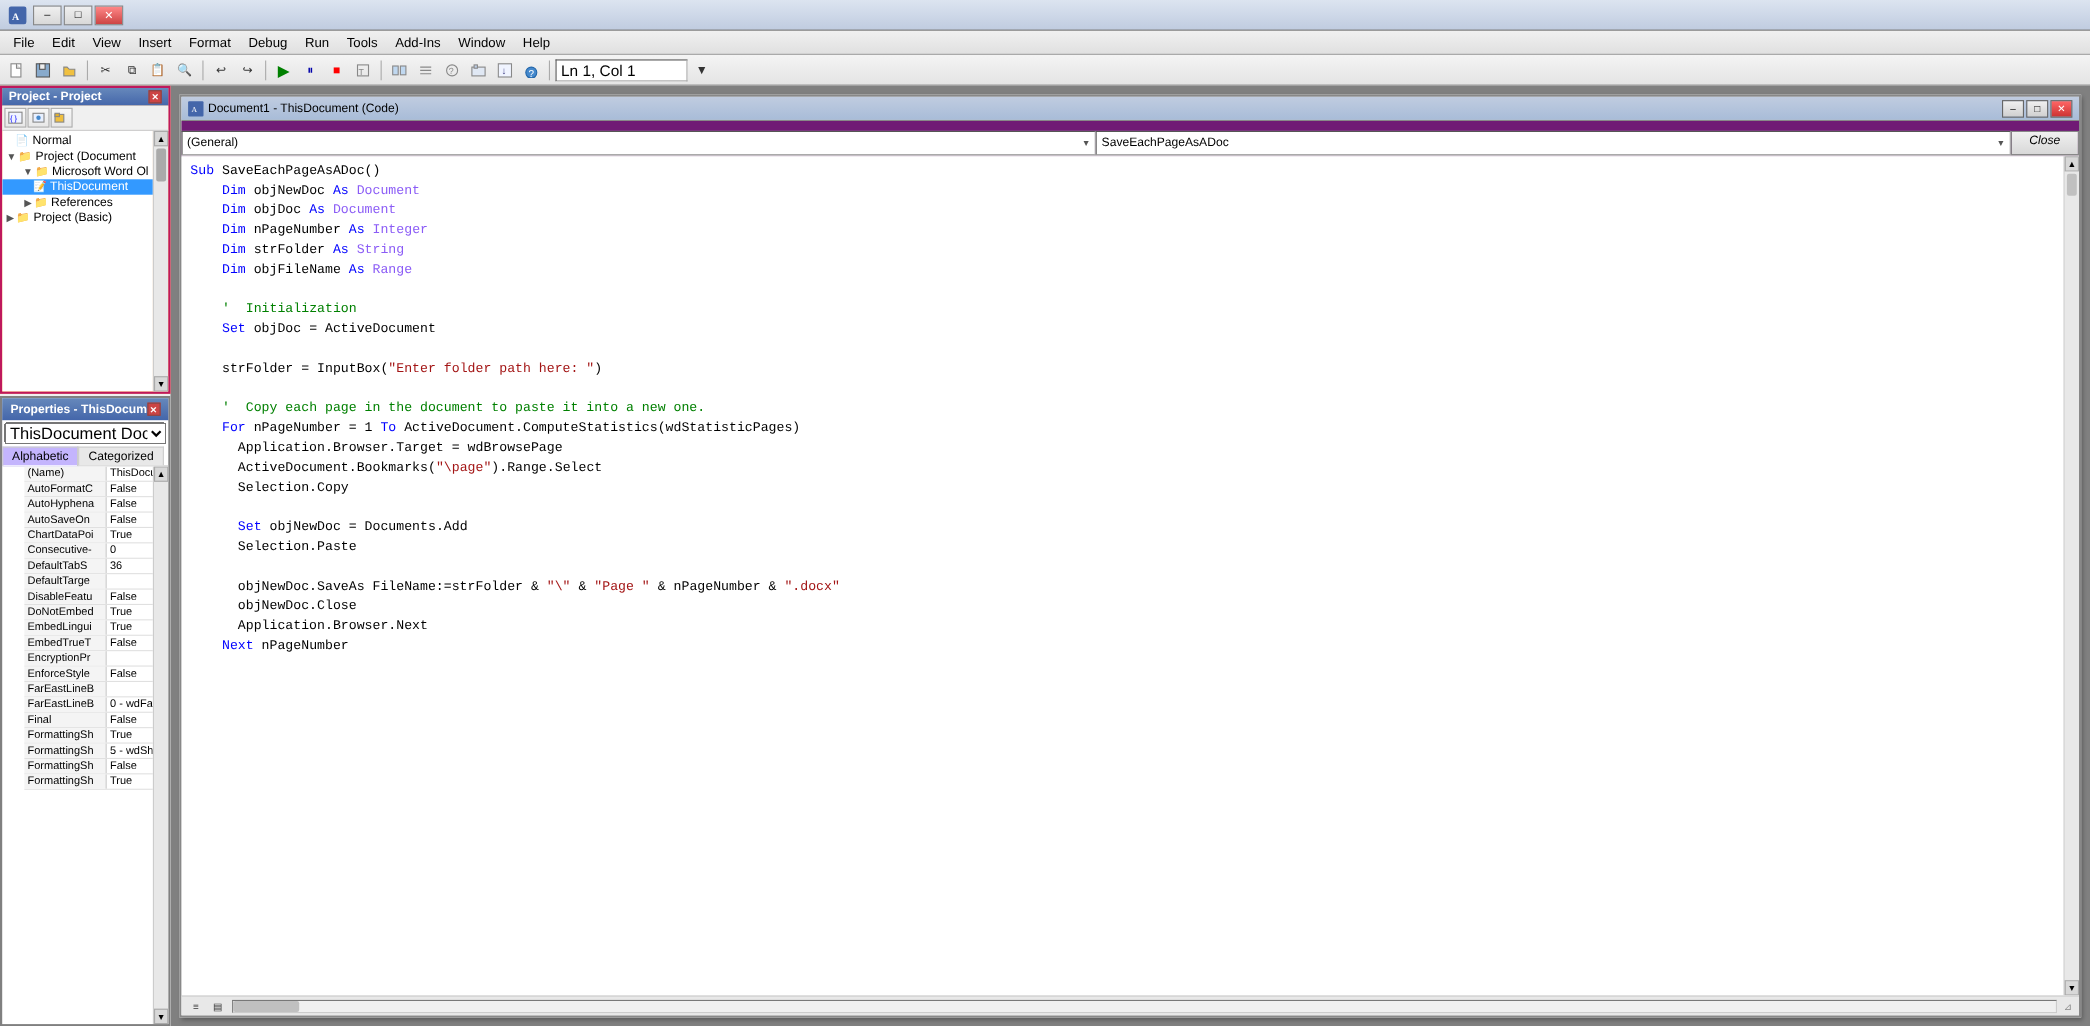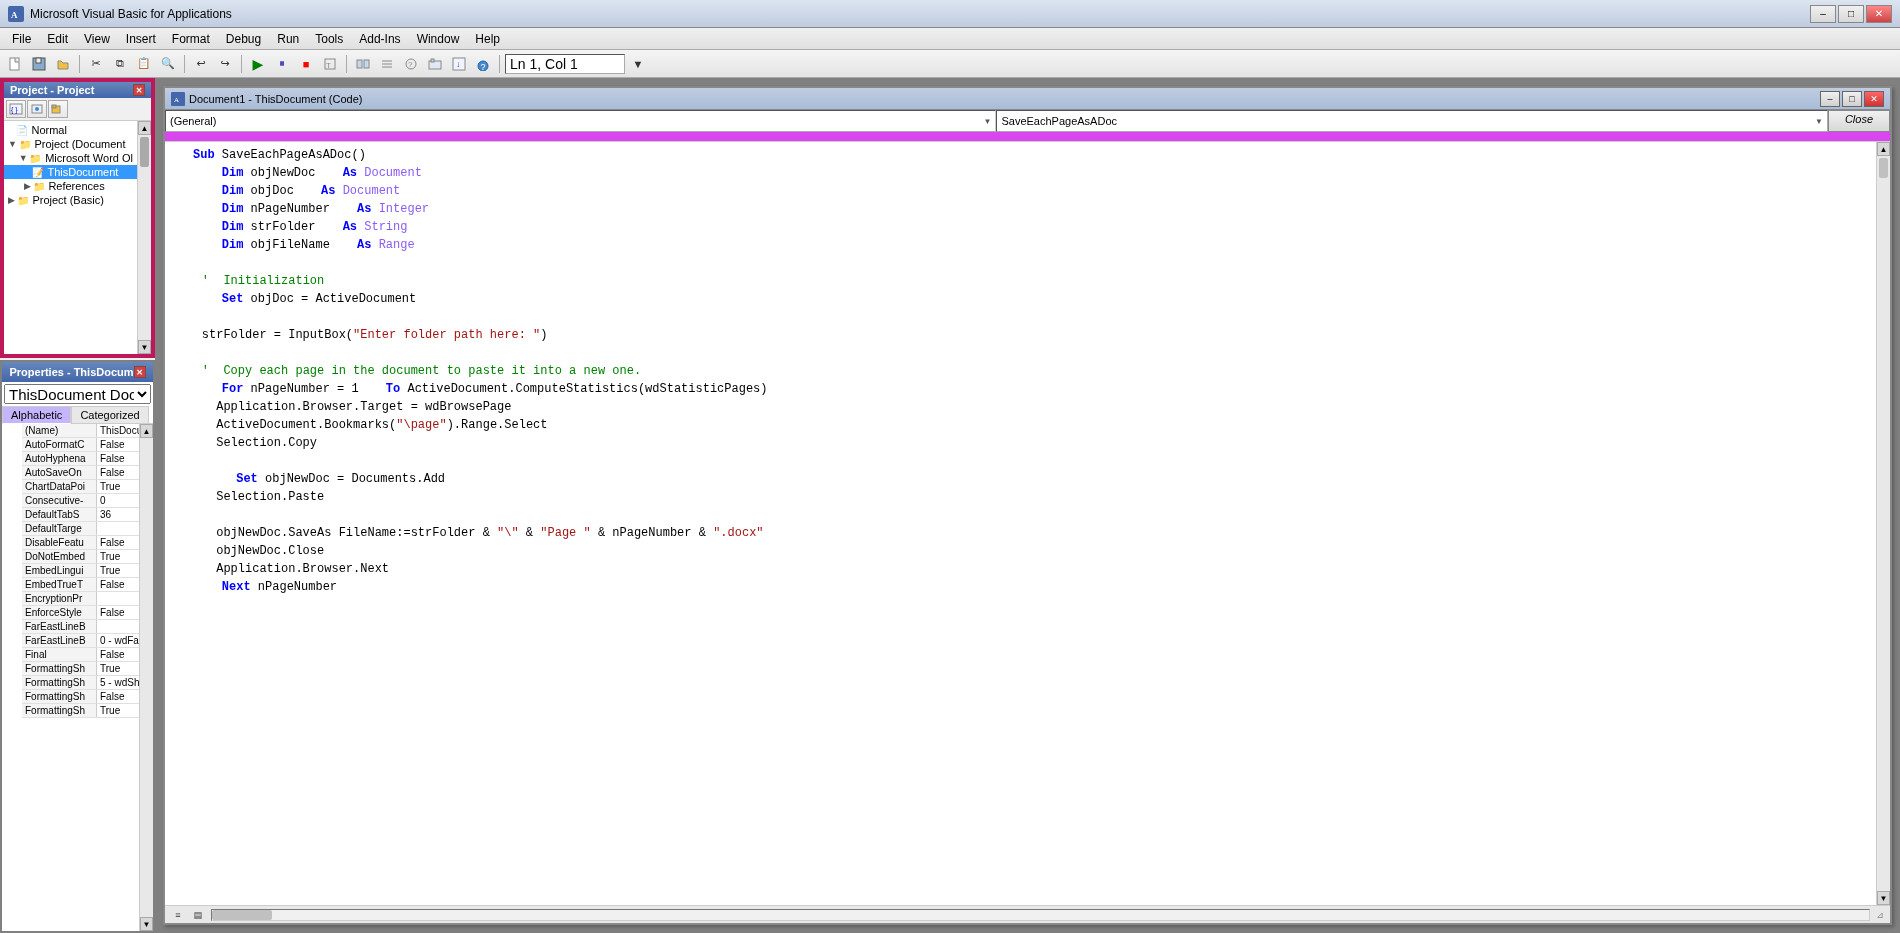--- a/index.html
+++ b/index.html
@@ -121,21 +121,21 @@
     
     .left-panel {
       width: 155px;
       display: flex;
       flex-direction: column;
       background: #f0f0f0;
     }
 
     
     .project-panel {
-      border: 4px solid #be185d;
+      border: 2px solid #be185d;
       background: #fdba74;
       flex: 0 0 280px;
       display: flex;
       flex-direction: column;
     }
     .panel-titlebar {
       background: linear-gradient(to bottom, #6688bb, #4466aa);
       color: white;
       font-size: 11px;
       font-weight: bold;
@@ -330,23 +330,23 @@
     }
     .editor-tb-btn.close {
       background: linear-gradient(to bottom, #ff6666, #cc3333);
       color: white;
     }
 
     
     .editor-nav-bar {
       display: flex;
       border-bottom: 1px solid #ccc;
-      background: #d946ef;
+      background: #701a75;
       height: 32px;
-      align-items: flex-start;
+      align-items: flex-end;
     }
     .combo-box {
       flex: 1;
       height: 22px;
       border: 1px inset #aaa;
       background: white;
       font-size: 11px;
       padding: 0 4px;
       display: flex;
       align-items: center;
@@ -368,21 +368,21 @@
       flex: 1;
       font-family: 'Courier New', monospace;
       font-size: 12px;
       padding: 4px 8px;
       overflow: auto;
       line-height: 1.5;
       white-space: pre;
       color: #000;
       background: white;
     }
-    .kw { color: #00f; font-weight: bold; margin-left: 20px; }
+    .kw { color: #00f; font-weight: normal; }
     .cm { color: #008000; }
     .tp { color: #8b5cf6; }
     .st { color: #a31515; }
     .editor-scrollbar {
       width: 14px;
       background: #e8e8e8;
       border-left: 1px solid #ccc;
       display: flex;
       flex-direction: column;
     }
@@ -434,21 +434,20 @@
 </head>
 <body>
 
 <div class="title-bar">
   <div class="title-bar-icon">
     <svg width="12" height="12" viewBox="0 0 12 12">
         <rect width="12" height="12" fill="#4466aa"></rect>
         <text x="1" y="10" font-size="9" fill="white" font-family="serif">A</text>
       </svg>
   </div>
-  <span class="title-bar-text">Microsoft Visual Basic for Applications</span>
   <div class="title-bar-buttons">
     <div class="tb-btn">–</div>
     <div class="tb-btn">□</div>
     <div class="tb-btn" style="background:linear-gradient(to bottom,#ff8888,#cc4444);color:white;">✕</div>
   </div>
 </div>
 
 <div class="menu-bar">
   <span class="menu-item">File</span>
   <span class="menu-item">Edit</span>

